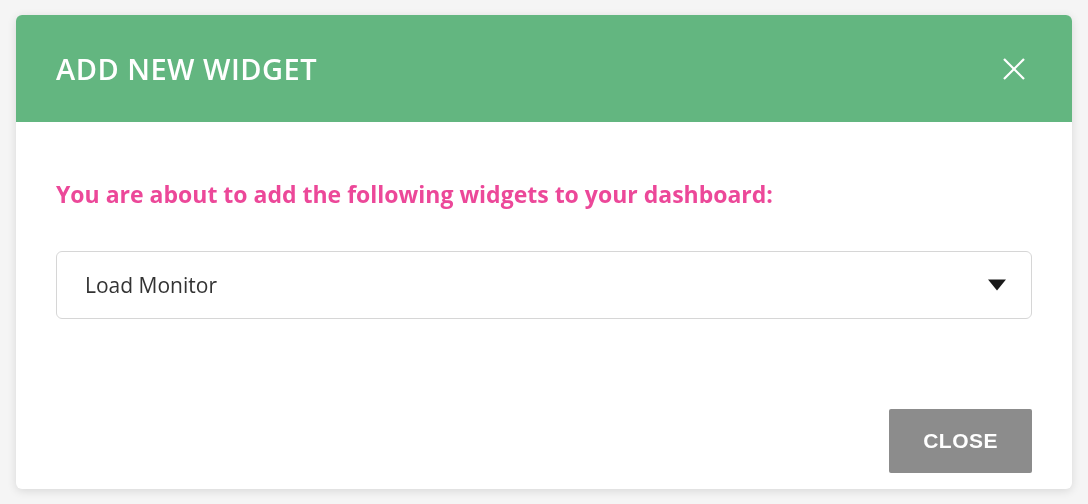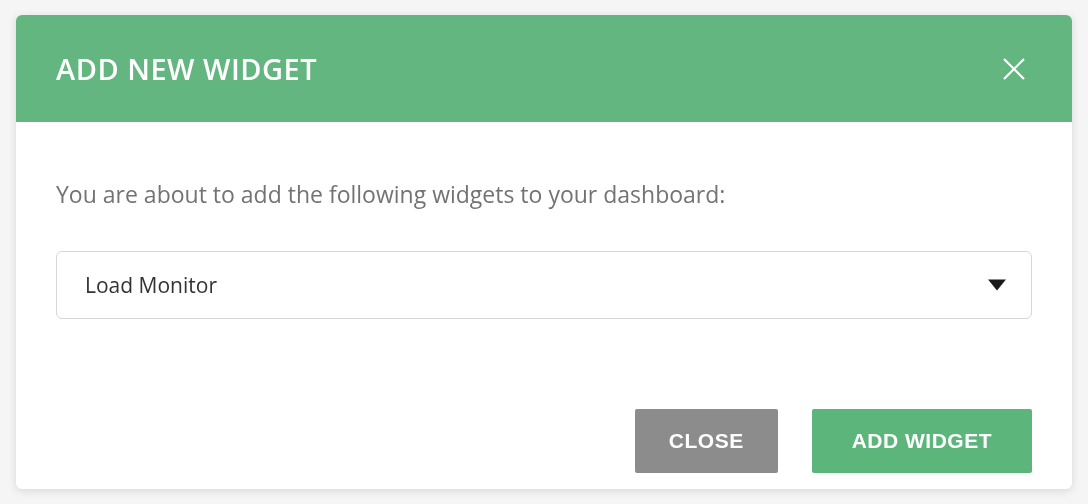--- a/index.html
+++ b/index.html
@@ -54,22 +54,22 @@
       height: 30px;
       stroke: #fff;
       stroke-width: 1.8;
     }
     .modal-body {
       padding: 56px 40px 20px 40px;
       flex: 1;
     }
     .body-text {
       font-size: 23px;
-      font-weight: 400;
-      color: #737373;
+      font-weight: 700;
+      color: #ec4899;
       margin-bottom: 22px;
     }
     .select-wrap {
       position: relative;
       width: 100%;
       margin-top: 41px;
     }
     .select {
       width: 100%;
       border: 1px solid #d6d6d6;
@@ -141,15 +141,14 @@
       </div>
       <span class="select-caret">
         <svg viewBox="0 0 20 12">
             <polygon points="0,0 20,0 10,12"></polygon>
           </svg>
       </span>
     </div>
   </div>
   <div class="modal-footer">
     <button class="btn btn-close">CLOSE</button>
-    <button class="btn btn-add">ADD WIDGET</button>
   </div>
 </div>
 
 </body></html>

